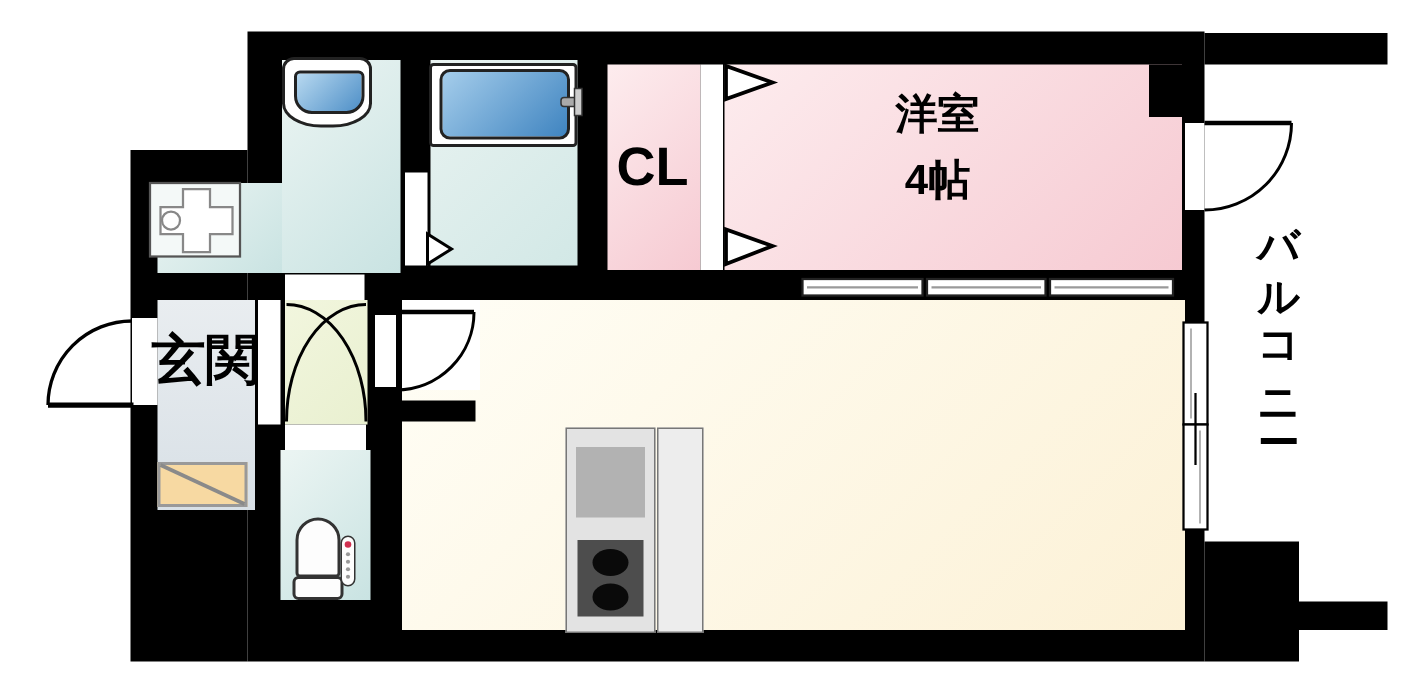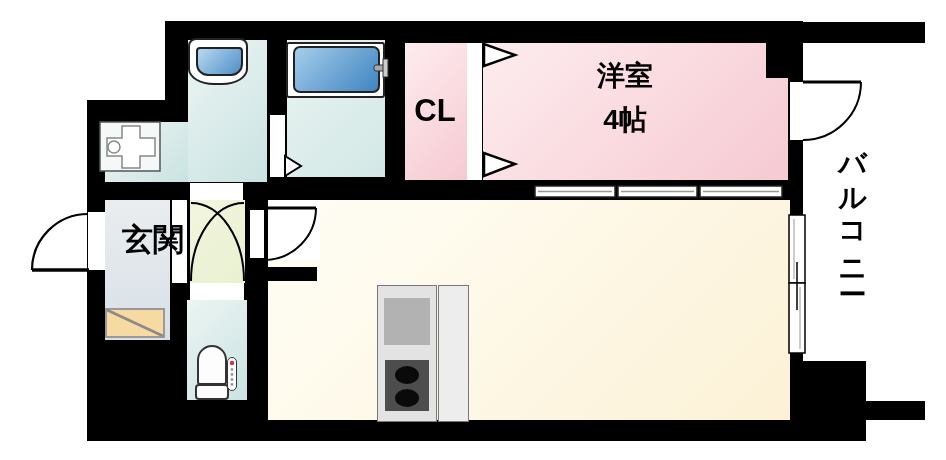--- a/index.html
+++ b/index.html
@@ -26,21 +26,21 @@
   .k-left{background:#e3e3e3;border:1.5px solid #777;box-sizing:border-box;}
   .k-right{background:#ededed;border:1.5px solid #777;box-sizing:border-box;}
   .k-sink{background:#b2b2b2;}
   .k-stove{background:#4d4d4d;}
   .wc-tank{background:#fdfdfd;border:2px solid #333;border-radius:15px 15px 3px 3px;box-sizing:border-box;}
   .wc-seat{background:#fdfdfd;border:2px solid #333;border-radius:4px;box-sizing:border-box;}
   .wc-panel{background:#fdfdfd;border:1.5px solid #333;border-radius:5px;box-sizing:border-box;}
   
   .label{color:#000;font-weight:bold;text-align:center;white-space:nowrap;}
   .room-label{font-size:28px;line-height:44px;}
-  .small-label{font-size:31px;line-height:34px;}
+  .small-label{font-size:36px;line-height:34px;}
   .v-label{writing-mode:vertical-rl;text-orientation:mixed;font-size:28px;font-weight:bold;letter-spacing:5px;line-height:44px;}
   svg{position:absolute;left:0;top:0;pointer-events:none;}
 </style>
 </head>
 <body>
 
 <div id="plan">
 
   <div class="abs wall" style="left:165px;top:21px;width:638px;height:420px;"></div>
   <div class="abs wall" style="left:87px;top:100px;width:78px;height:341px;"></div>
@@ -159,17 +159,17 @@
   <div class="abs label small-label" style="left:403px;top:94px;width:64px;">CL</div>
 
   <div class="abs label room-label" style="left:480px;top:54px;width:290px;">
     <div>洋室</div>
     <div>4帖</div>
   </div>
 
   <div class="abs label room-label" style="left:430px;top:265px;width:390px;">
   </div>
 
-  <div class="abs label small-label" style="left:101px;top:223px;width:72px;margin-left:16px;">玄関</div>
+  <div class="abs label small-label" style="left:101px;top:223px;width:72px;">玄関</div>
 
   <div class="abs label v-label" style="left:830px;top:108px;width:44px;height:200px;">バルコニー</div>
 
 </div>
 
 </body></html>

